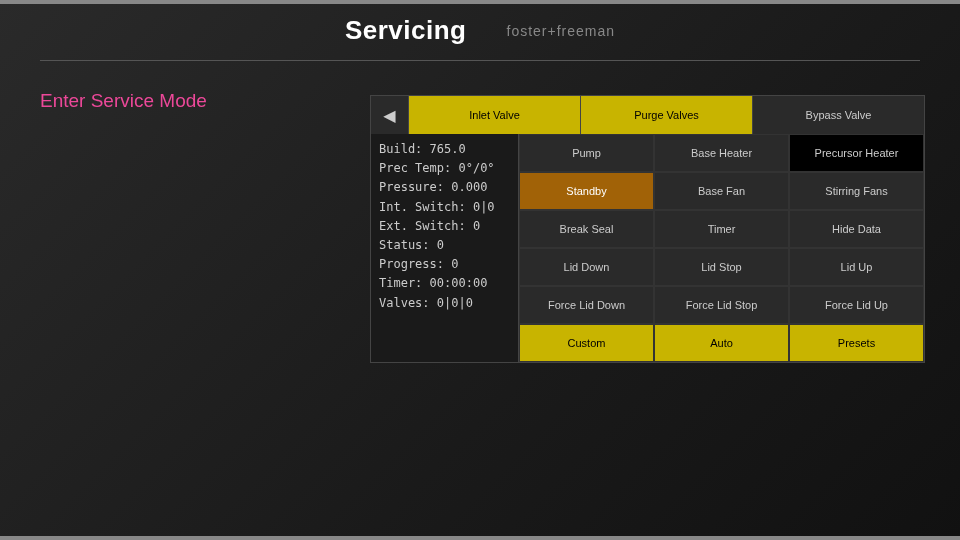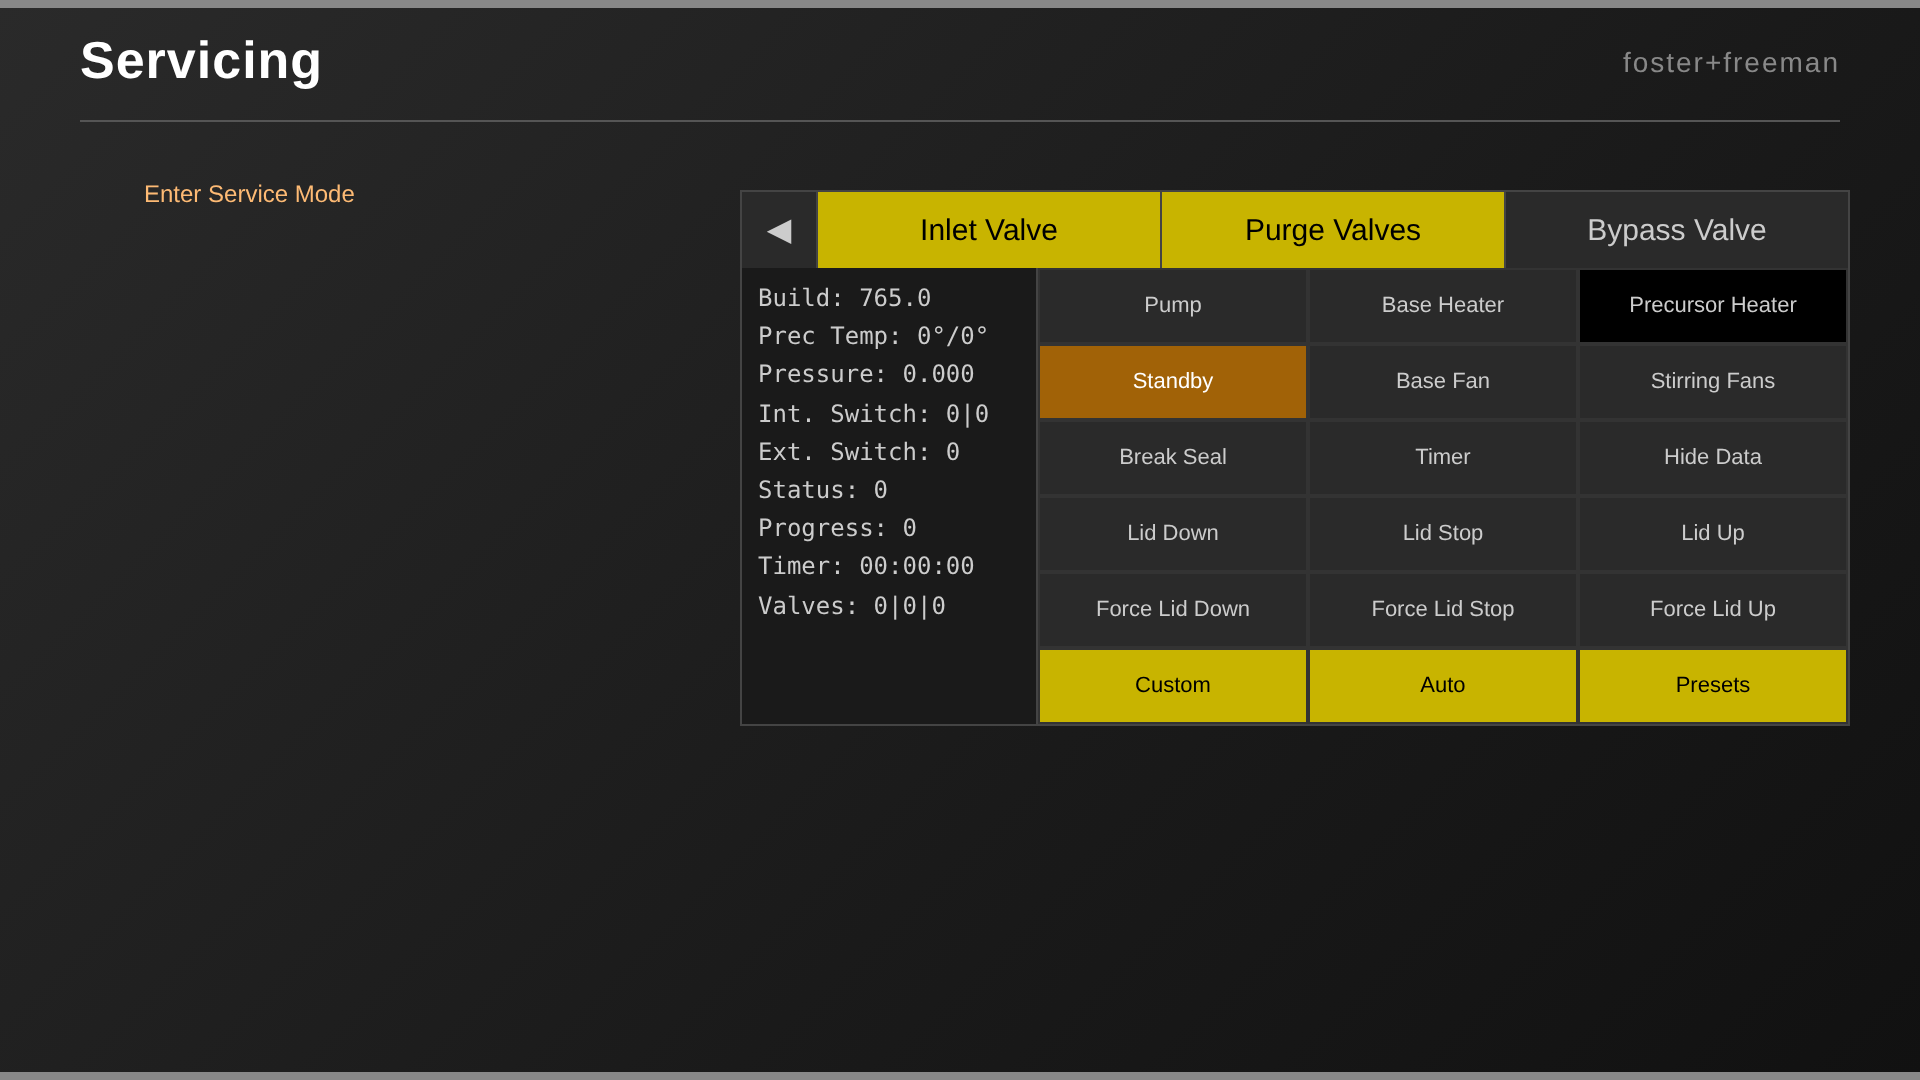--- a/index.html
+++ b/index.html
@@ -35,21 +35,21 @@
       background: #888;
     }
 
     
     .header {
       position: absolute;
       top: 15px;
       left: 40px;
       right: 40px;
       display: flex;
-      justify-content: space-between;
+      justify-content: center;
       align-items: center;
     }
 
     .page-title {
       color: #ffffff;
       font-size: 26px;
       font-weight: bold;
       letter-spacing: 0.5px;
     }
 
@@ -72,24 +72,23 @@
 
     
     .left-content {
       position: absolute;
       top: 90px;
       left: 40px;
       width: 340px;
     }
 
     .service-mode-label {
-      color: #fdba74;
-      font-size: 12px;
+      color: #ec4899;
+      font-size: 19px;
       margin-bottom: 20px;
-      margin-left: 32px;
     }
 
     .bullet-list {
       list-style: none;
     }
 
     .bullet-list li {
       color: #aaaaaa;
       font-size: 14px;
       margin-bottom: 8px;
@@ -146,21 +145,21 @@
       font-weight: bold;
     }
 
     .eng-btn {
       flex: 1;
       display: flex;
       align-items: center;
       justify-content: center;
       border-right: 1px solid #444;
       cursor: pointer;
-      font-size: 15px;
+      font-size: 11px;
     }
 
     .eng-btn:last-child {
       border-right: none;
       align-items: center;
     }
 
     .btn-yellow {
       background: #c8b400;
       color: #000;

